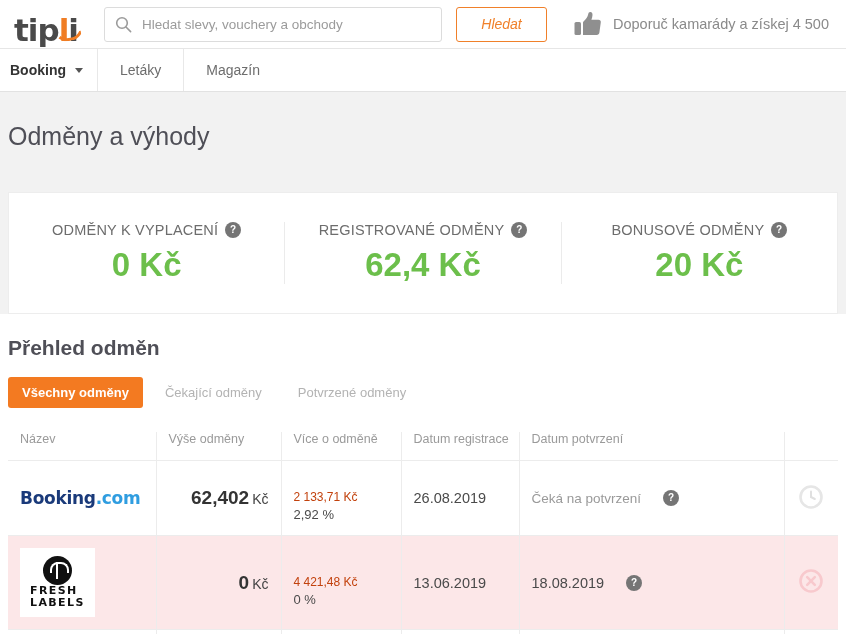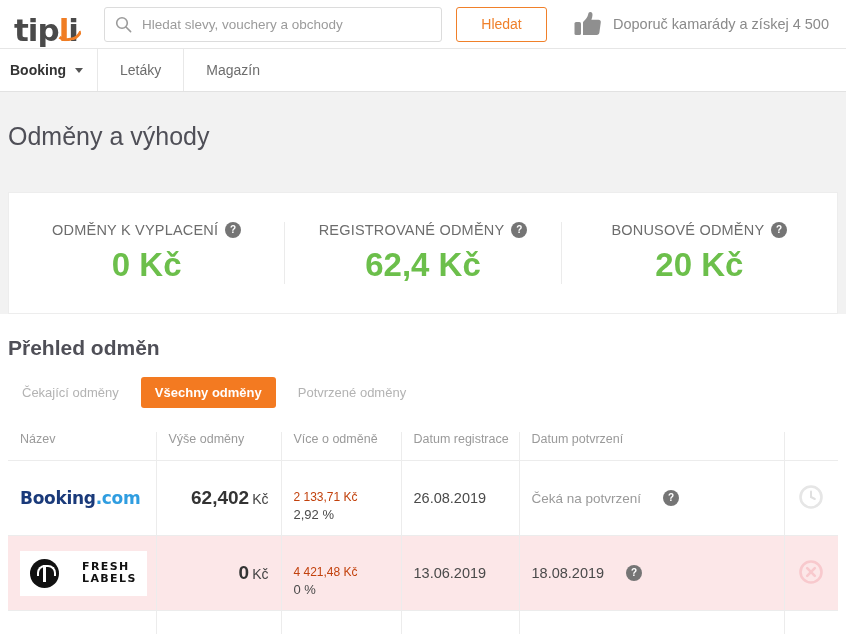--- a/index.html
+++ b/index.html
@@ -76,20 +76,21 @@
     margin-left: 14px;
     width: 91px; height: 35px;
     border: 1px solid #f0802a;
     border-radius: 3px;
     background: #fff;
     color: #f0802a;
     font-size: 14px;
     font-family: "Liberation Sans", sans-serif;
     cursor: pointer;
     flex: 0 0 auto;
+    font-style: italic;
   }
 
   .referral {
     margin-left: 27px;
     display: flex;
     align-items: center;
     flex: 1 1 auto;
     overflow: hidden;
   }
   .thumb-icon { flex: 0 0 auto; margin-right: 11px; display: flex; }
@@ -265,21 +266,22 @@
     font-family: "DejaVu Sans", sans-serif;
   }
   .booking-logo .b1 { color: #1a3a7a; }
   .booking-logo .b2 { color: #2f9de0; }
 
   .fresh-wrap {
     background: #fff;
     display: inline-flex;
     align-items: center;
     padding: 8px 10px;
-    gap: 23px;
+    gap: 0;
+    flex-direction: column;
   }
   .fresh-circle {
     width: 29px; height: 29px;
     border-radius: 50%;
     background: #111;
     position: relative;
     flex: 0 0 auto;
   }
   .fresh-circle::before {
     content: "";
@@ -400,22 +402,22 @@
       <div class="stat-value">20 Kč</div>
     </div>
 
   </div>
 </div>
 
 <div class="section">
   <h2 class="section-title">Přehled odměn</h2>
 
   <div class="tabs">
+    <div class="tab active">Všechny odměny</div>
     <div class="tab">Čekající odměny</div>
-    <div class="tab active">Všechny odměny</div>
     <div class="tab">Potvrzené odměny</div>
   </div>
 
   <table class="table">
     <colgroup>
       <col class="col-name">
         <col class="col-amount">
         <col class="col-more">
       <col class="col-regdate">
         <col class="col-confirm">

